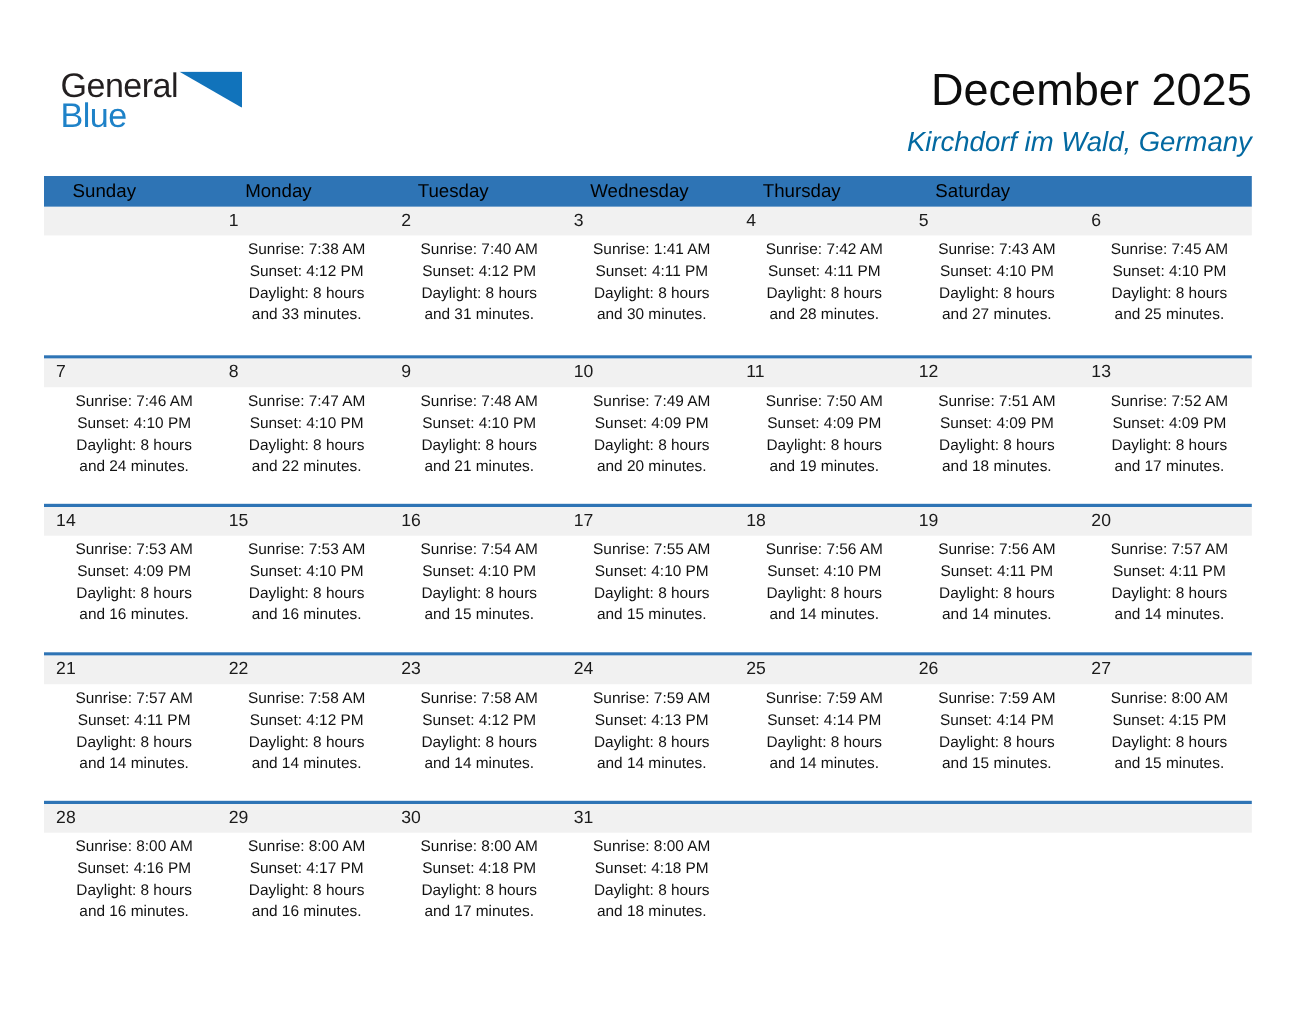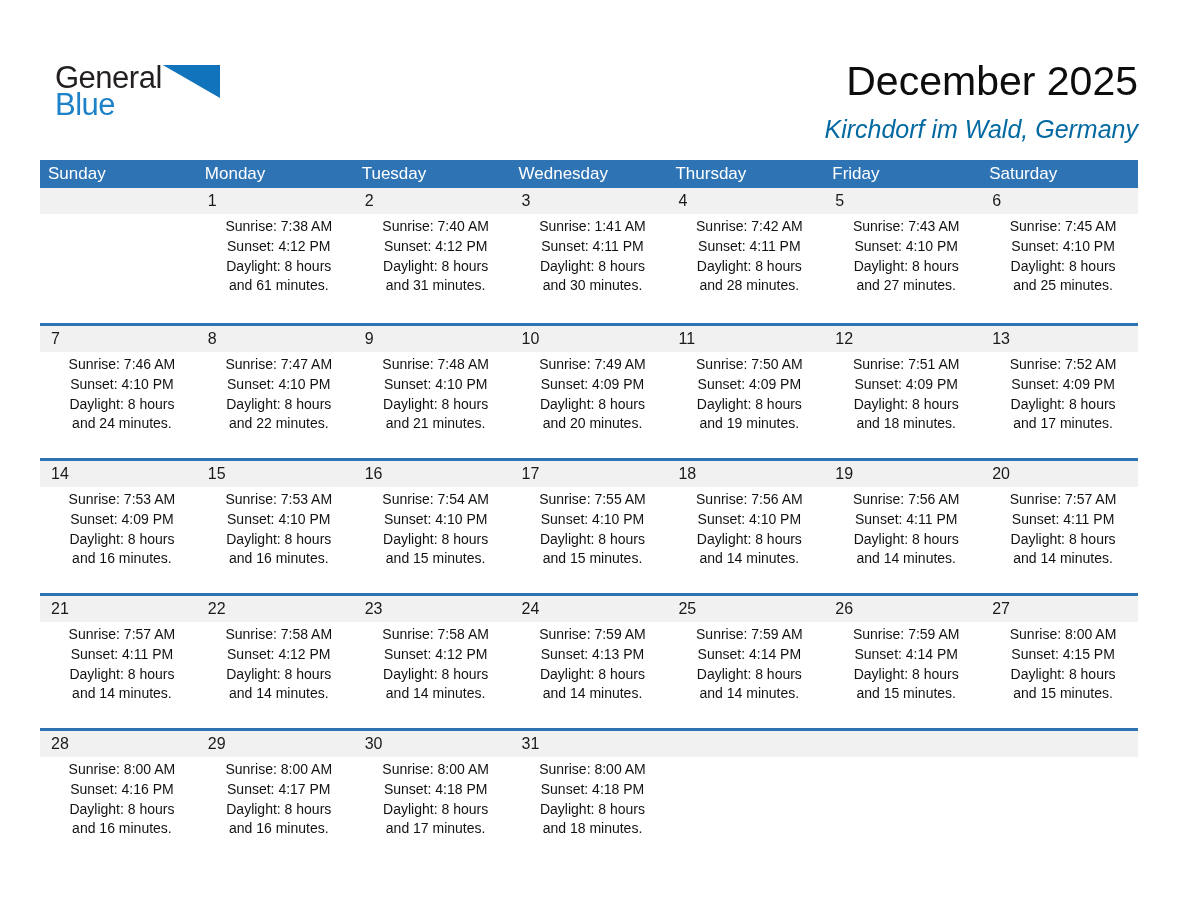--- a/index.html
+++ b/index.html
@@ -35,22 +35,22 @@
   .title { font-size:41px; line-height:46px; color:#0d0d0d; font-weight:400; }
   .subtitle { font-size:25px; line-height:34px; color:#0369a1; font-weight:400; margin-top:8px;font-style:italic; }
 
   
   .calendar { position:absolute; left:40px; top:160px; width:1098px; }
   .weekday-header {
     display:grid; grid-template-columns:repeat(7,1fr);
     background:#2e74b5; height:28px;
   }
   .weekday-header .wd {
-    color:#ffffff; font-size:17px; line-height:28px;
-    padding-left:8px; font-weight:400;
+    color:#000000; font-size:17px; line-height:28px;
+    padding-left:26px; font-weight:400;
     white-space:nowrap; overflow:hidden;
   }
   .week { min-height:135px; box-sizing:border-box; }
   .week + .week { border-top:3px solid #2e74b5; }
   .band {
     display:grid; grid-template-columns:repeat(7,1fr);
     background:#f1f1f1; height:26px;
   }
   .band .num {
     font-size:16px; line-height:26px; padding-left:11px; color:#1a1a1a;
@@ -77,41 +77,40 @@
   <div class="subtitle">Kirchdorf im Wald, Germany</div>
 </div>
 
 <div class="calendar">
   <div class="weekday-header">
     <div class="wd">Sunday</div>
     <div class="wd">Monday</div>
     <div class="wd">Tuesday</div>
     <div class="wd">Wednesday</div>
     <div class="wd">Thursday</div>
-    <div class="wd">Friday</div>
     <div class="wd">Saturday</div>
   </div>
   <div id="weeks-container">
       <div class="week">
         <div class="band">
           <div class="num"></div>
           <div class="num">1</div>
           <div class="num">2</div>
           <div class="num">3</div>
           <div class="num">4</div>
           <div class="num">5</div>
           <div class="num">6</div>
         </div>
         <div class="details">
           <div class="cell"></div>
           <div class="cell">
             <div class="line">Sunrise: 7:38 AM</div>
             <div class="line">Sunset: 4:12 PM</div>
             <div class="line">Daylight: 8 hours</div>
-            <div class="line">and 61 minutes.</div>
+            <div class="line">and 33 minutes.</div>
           </div>
           <div class="cell">
             <div class="line">Sunrise: 7:40 AM</div>
             <div class="line">Sunset: 4:12 PM</div>
             <div class="line">Daylight: 8 hours</div>
             <div class="line">and 31 minutes.</div>
           </div>
           <div class="cell">
             <div class="line">Sunrise: 1:41 AM</div>
             <div class="line">Sunset: 4:11 PM</div>

